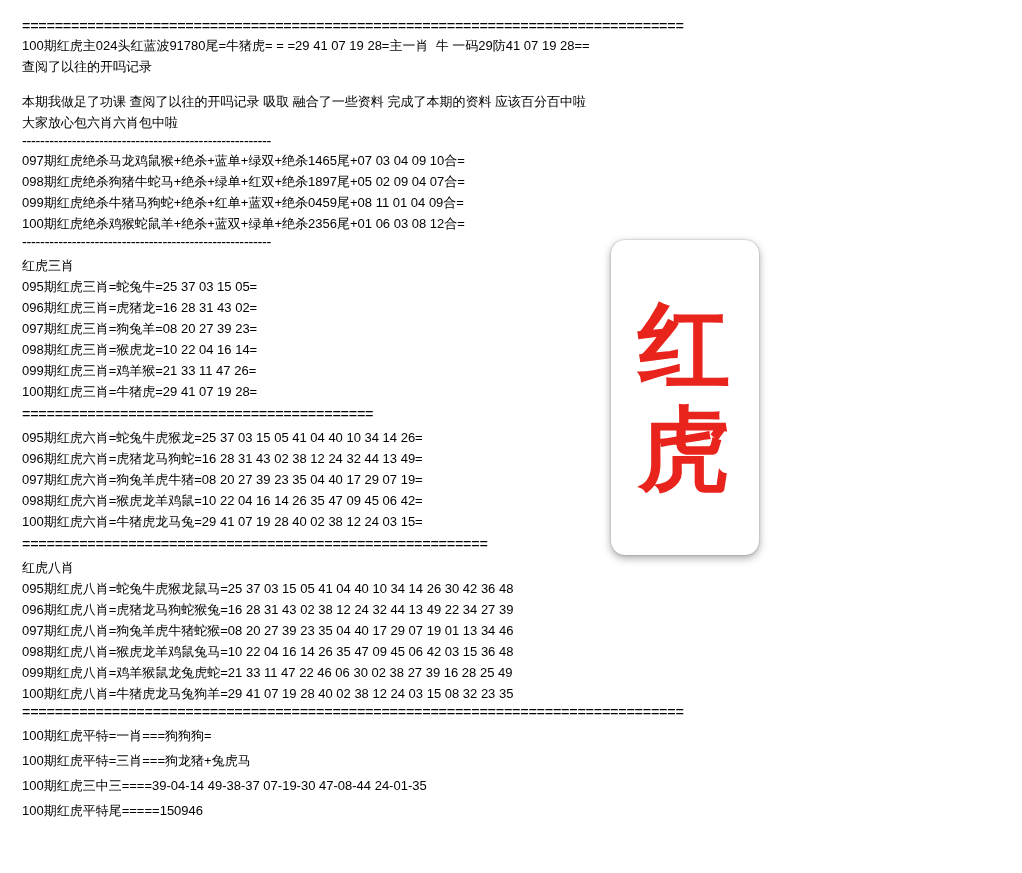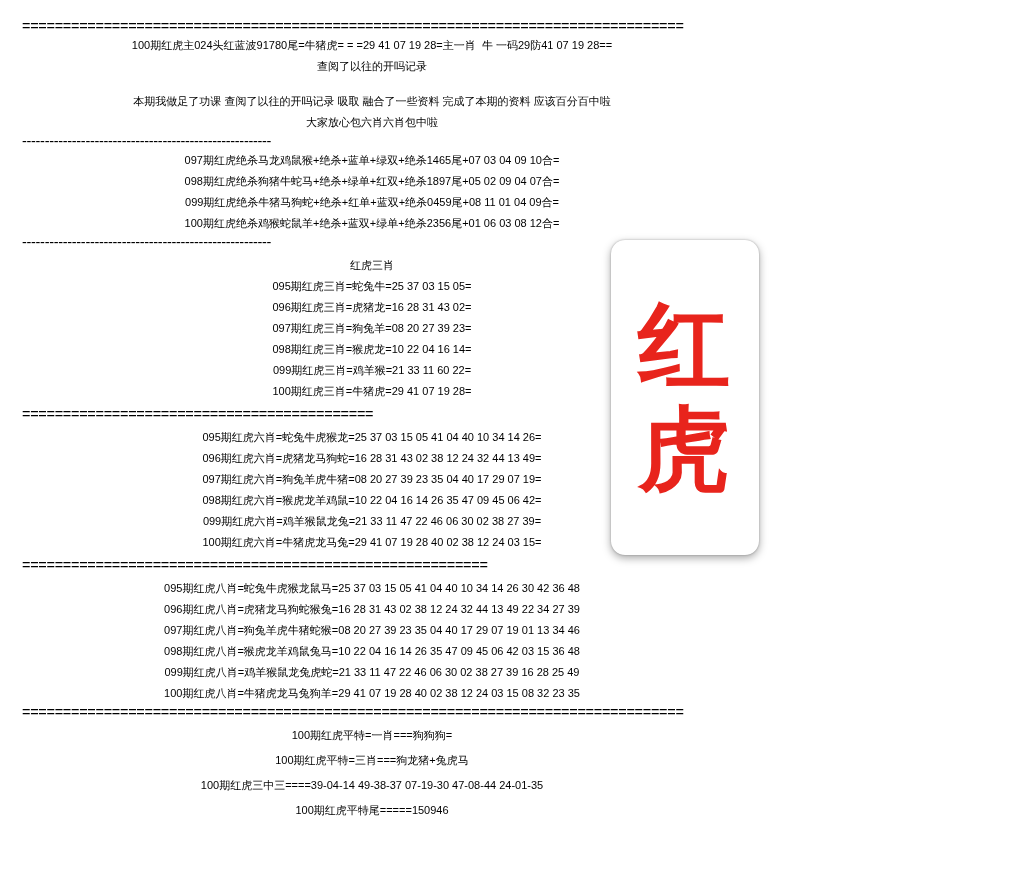--- a/index.html
+++ b/index.html
@@ -21,25 +21,24 @@
     height: 873px;
     box-sizing: border-box;
     padding: 18px 22px 0 22px;
   }
   .text-col {
     width: 700px;
     position: relative;
     z-index: 2;
   }
   .line {
-    font-size: 11px;
+    font-size: 13px;
     line-height: 21px;
     white-space: pre;
     letter-spacing: 0px;
-    text-align: center;
   }
   .rule-eq {
     font-size: 14.5px;
     line-height: 17px;
     white-space: pre;
     overflow: hidden;
     letter-spacing: -0.3px;
   }
   .rule-dash {
     font-size: 14.5px;
@@ -101,36 +100,36 @@
     <div class="line">099期红虎绝杀牛猪马狗蛇+绝杀+红单+蓝双+绝杀0459尾+08 11 01 04 09合=</div>
     <div class="line">100期红虎绝杀鸡猴蛇鼠羊+绝杀+蓝双+绿单+绝杀2356尾+01 06 03 08 12合=</div>
     <div class="rule-dash">-------------------------------------------------------</div>
 
     <div class="spacer-xs"></div>
     <div class="line">红虎三肖</div>
     <div class="line">095期红虎三肖=蛇兔牛=25 37 03 15 05=</div>
     <div class="line">096期红虎三肖=虎猪龙=16 28 31 43 02=</div>
     <div class="line">097期红虎三肖=狗兔羊=08 20 27 39 23=</div>
     <div class="line">098期红虎三肖=猴虎龙=10 22 04 16 14=</div>
-    <div class="line">099期红虎三肖=鸡羊猴=21 33 11 60 22=</div>
+    <div class="line">099期红虎三肖=鸡羊猴=21 33 11 47 26=</div>
     <div class="line">100期红虎三肖=牛猪虎=29 41 07 19 28=</div>
     <div class="spacer-xs"></div>
     <div class="rule-eq">===========================================</div>
 
     <div class="spacer-xs"></div>
     <div class="line">095期红虎六肖=蛇兔牛虎猴龙=25 37 03 15 05 41 04 40 10 34 14 26=</div>
     <div class="line">096期红虎六肖=虎猪龙马狗蛇=16 28 31 43 02 38 12 24 32 44 13 49=</div>
     <div class="line">097期红虎六肖=狗兔羊虎牛猪=08 20 27 39 23 35 04 40 17 29 07 19=</div>
     <div class="line">098期红虎六肖=猴虎龙羊鸡鼠=10 22 04 16 14 26 35 47 09 45 06 42=</div>
-    <div class="line">099期红虎六肖=鸡羊猴鼠龙兔=21 33 11 47 22 46 06 30 02 38 27 39=</div>
     <div class="line">100期红虎六肖=牛猪虎龙马兔=29 41 07 19 28 40 02 38 12 24 03 15=</div>
     <div class="spacer-xs"></div>
     <div class="rule-eq">=========================================================</div>
 
     <div class="spacer-xs"></div>
+    <div class="line">红虎八肖</div>
     <div class="line">095期红虎八肖=蛇兔牛虎猴龙鼠马=25 37 03 15 05 41 04 40 10 34 14 26 30 42 36 48</div>
     <div class="line">096期红虎八肖=虎猪龙马狗蛇猴兔=16 28 31 43 02 38 12 24 32 44 13 49 22 34 27 39</div>
     <div class="line">097期红虎八肖=狗兔羊虎牛猪蛇猴=08 20 27 39 23 35 04 40 17 29 07 19 01 13 34 46</div>
     <div class="line">098期红虎八肖=猴虎龙羊鸡鼠兔马=10 22 04 16 14 26 35 47 09 45 06 42 03 15 36 48</div>
     <div class="line">099期红虎八肖=鸡羊猴鼠龙兔虎蛇=21 33 11 47 22 46 06 30 02 38 27 39 16 28 25 49</div>
     <div class="line">100期红虎八肖=牛猪虎龙马兔狗羊=29 41 07 19 28 40 02 38 12 24 03 15 08 32 23 35</div>
     <div class="rule-eq">=================================================================================</div>
 
     <div class="spacer-xs"></div>
     <div class="line">100期红虎平特=一肖===狗狗狗=</div>

